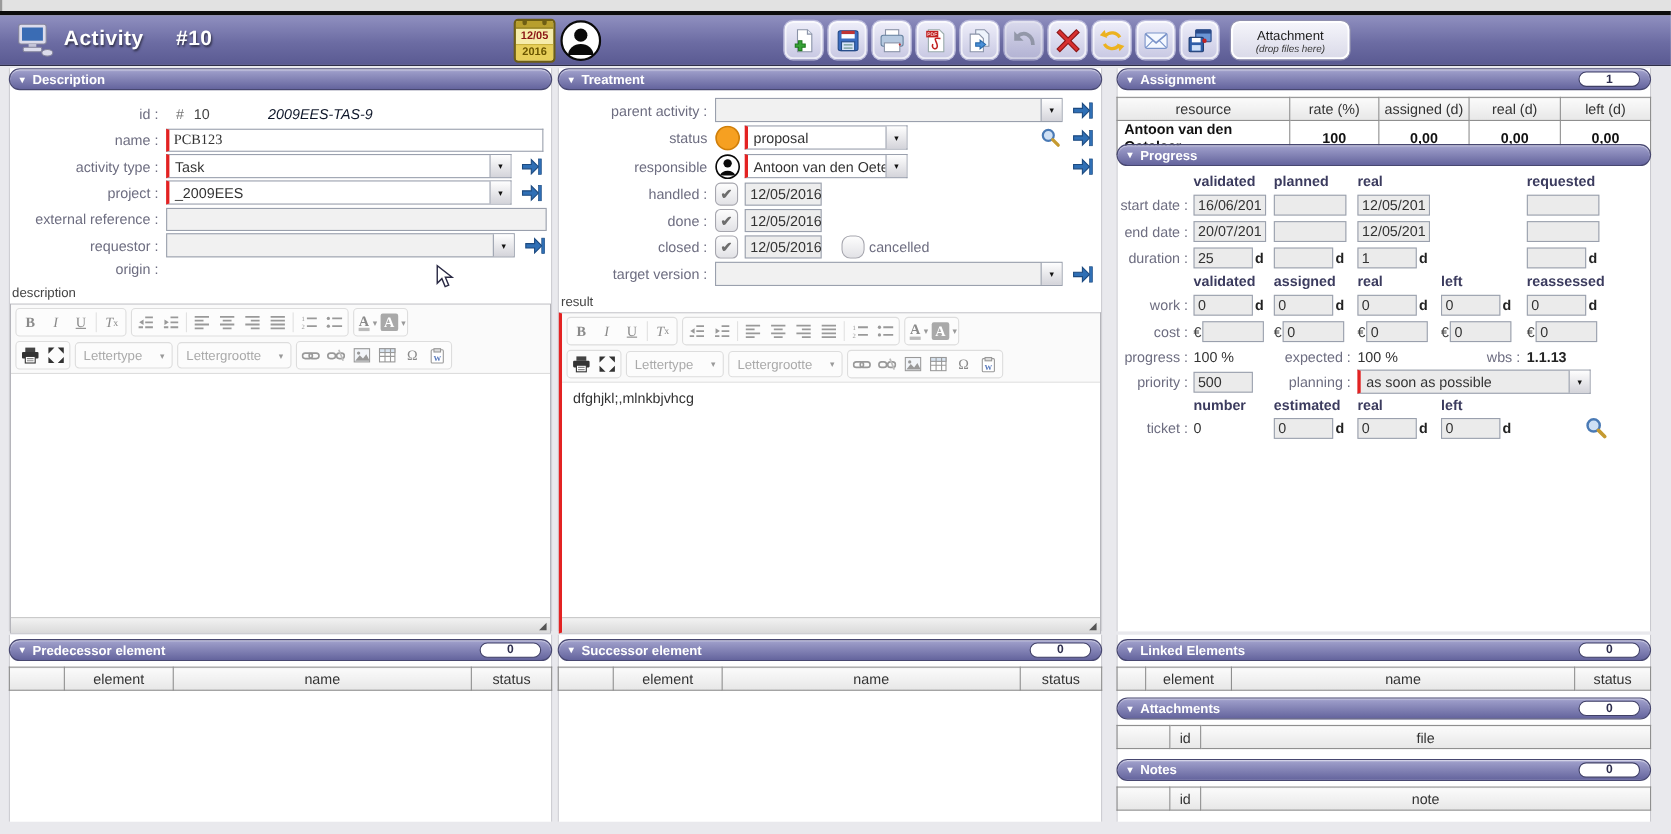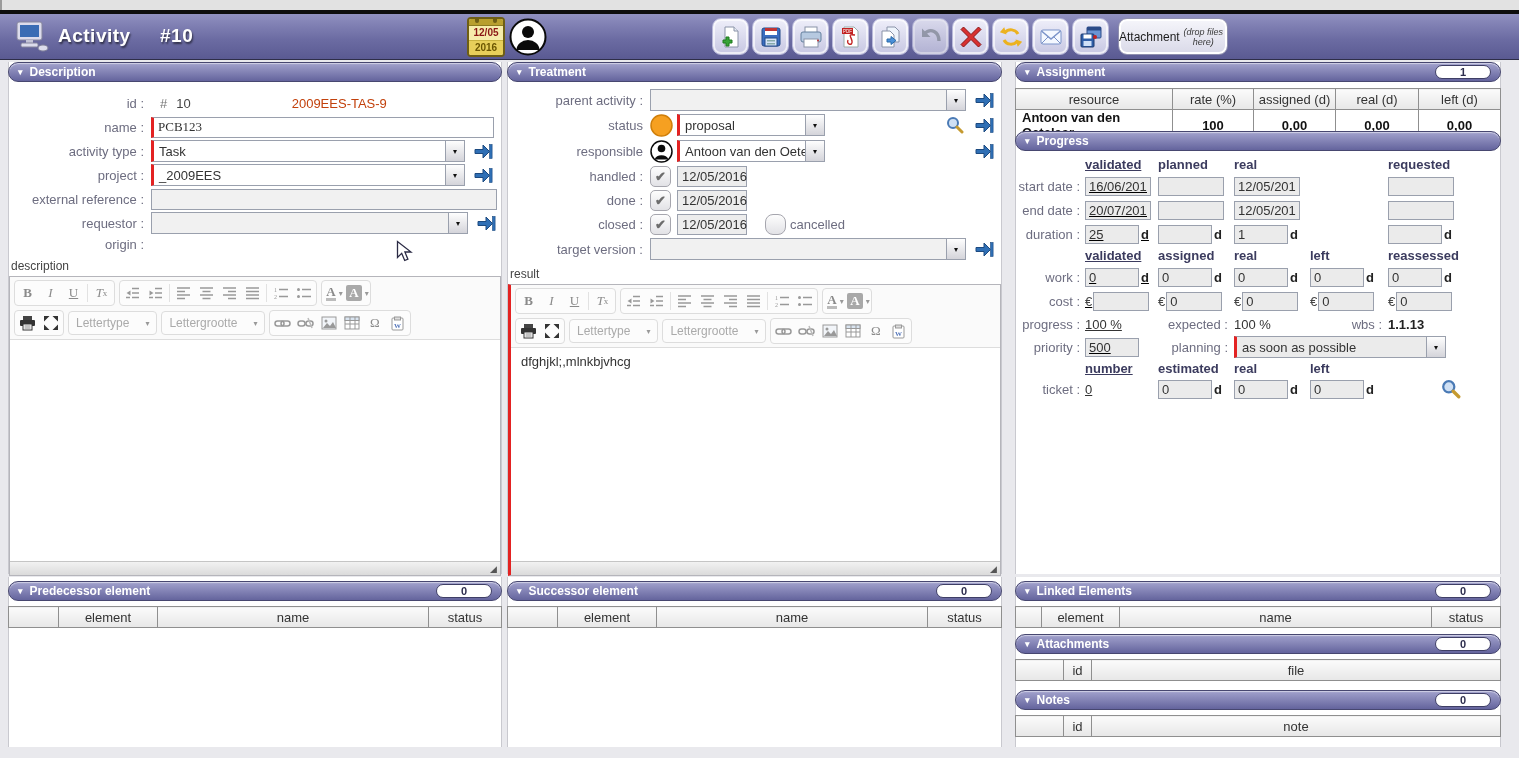--- a/index.html
+++ b/index.html
@@ -23,21 +23,21 @@
   .cal-year{ display:block; text-align:center; font-size:10px; font-weight:bold; color:#6b5600;
     background:#e7cf5a; line-height:14px; border-top:1px solid #c9b23e;}
   .avatar { position:absolute; left:509px; top:4px; }
   .tools { position:absolute; left:712px; top:4px; display:flex; align-items:center; gap:3px; }
   .tbtn { width:37px; height:37px; border-radius:9px; border:1px solid #b9b9da;
     background:linear-gradient(#efeffa,#c7c7e2); box-shadow:inset 0 0 0 2px rgba(255,255,255,.65);
     display:flex; align-items:center; justify-content:center; cursor:pointer; }
   .tbtn.dis { opacity:.8; }
   .attach-btn { margin-left:6px; height:37px; width:110px; border-radius:9px; border:1px solid #8f8fae;
     background:linear-gradient(#f6f6fb,#d9d9e8); box-shadow:inset 0 0 0 2px #fff;
-    display:flex; flex-direction:row; align-items:center; justify-content:center; cursor:pointer;}
+    display:flex; flex-direction:column; align-items:center; justify-content:center; cursor:pointer;}
   .attach-btn .a1 { font-size:12px; color:#1c1c1c; }
   .attach-btn .a2 { font-size:9px; font-style:italic; color:#3a3a3a; }
 
   
   .colbg { position:absolute; background:#fff; border-left:1px solid #c9c9cf; border-right:1px solid #c9c9cf; }
   #c1t{left:8px;top:62px;width:494px;height:512px;} #c2t{left:507px;top:62px;width:495px;height:512px;}
   #c3t{left:1015px;top:62px;width:486px;height:512px;}
   #c1b{left:8px;top:577px;width:494px;height:170px;} #c2b{left:507px;top:577px;width:495px;height:170px;}
   #c3b{left:1015px;top:577px;width:486px;height:170px;}
 
@@ -85,21 +85,21 @@
   .eselect .dd { font-size:8px; color:#999; }
   .colA { border-bottom:3px solid #bbb; line-height:12px; font-weight:bold; }
   .colB { background:#a9a9a9; color:#fff; border-radius:2px; padding:0 3px; font-weight:bold; }
   .edcontent { flex:1; background:#fff; font-size:13px; color:#333; padding:6px 10px; }
   .edfoot { height:14px; background:linear-gradient(#f2f2f2,#dbdbdb); border-top:1px solid #c5c5c5;
     display:flex; justify-content:flex-end; align-items:center; padding:0 3px; color:#555; font-size:9px;}
 
   
   .prow { display:flex; align-items:center; height:24px; }
   .plb { width:70px; text-align:right; padding-right:5px; color:#6d6d80; font-size:13px; flex:none;}
-  .c1{width:73px;flex:none;display:flex;align-items:center;text-decoration:underline;} .c2{width:76px;flex:none;display:flex;align-items:center;}
+  .c1{width:73px;flex:none;display:flex;align-items:center;} .c2{width:76px;flex:none;display:flex;align-items:center;}
   .c3{width:76px;flex:none;display:flex;align-items:center;} .c4{width:78px;flex:none;display:flex;align-items:center;}
   .c5{flex:1;display:flex;align-items:center;}
   .bh { font-weight:bold; color:#3b3b5e; font-size:13px; }
   .pi { height:19px; border:1px solid #9aa0ad; background:#ebebeb; font-size:13px; color:#333; padding:0 3px;
     width:54px; font-family:"Liberation Sans",sans-serif;}
   .pi.w66{width:66px;} .pi.w56{width:56px;}
   .unit { margin-left:2px; font-weight:bold; color:#222; font-size:13px; }
   .eur { margin-right:1px; color:#444; font-size:13px; }
   .pval { color:#333; font-size:13px; }
   .rlab { color:#6d6d80; font-size:13px; text-align:right; width:100%; padding-right:6px; }
@@ -240,21 +240,21 @@
 
 <div class="panel" style="left:8px;top:62px;width:494px;">
   <div class="ph">
     <span class="tri">▾</span>
     <span>Description</span>
   </div>
   <div class="frow" style="margin-top:9px;">
     <span class="lb">id :</span>
     <span style="color:#777;font-size:13px;margin-left:9px;">#</span>
     <span style="color:#444;font-size:13px;margin-left:9px;">10</span>
-    <span style="color:#c2410c;font-size:13px;margin-left:101px;">2009EES-TAS-9</span>
+    <span style="color:#0f172a;font-size:13px;margin-left:53px;font-style:italic;">2009EES-TAS-9</span>
   </div>
   <div class="frow">
     <span class="lb">name :</span>
     <input class="ti req" style="width: 343px; font-family: Liberation Serif, serif;" value="PCB123">
   </div>
   <div class="frow">
     <span class="lb">activity type :</span>
     <span class="sel req" style="width:314px;">
       <span class="sv">Task</span>
       <span class="sa">▾</span>

